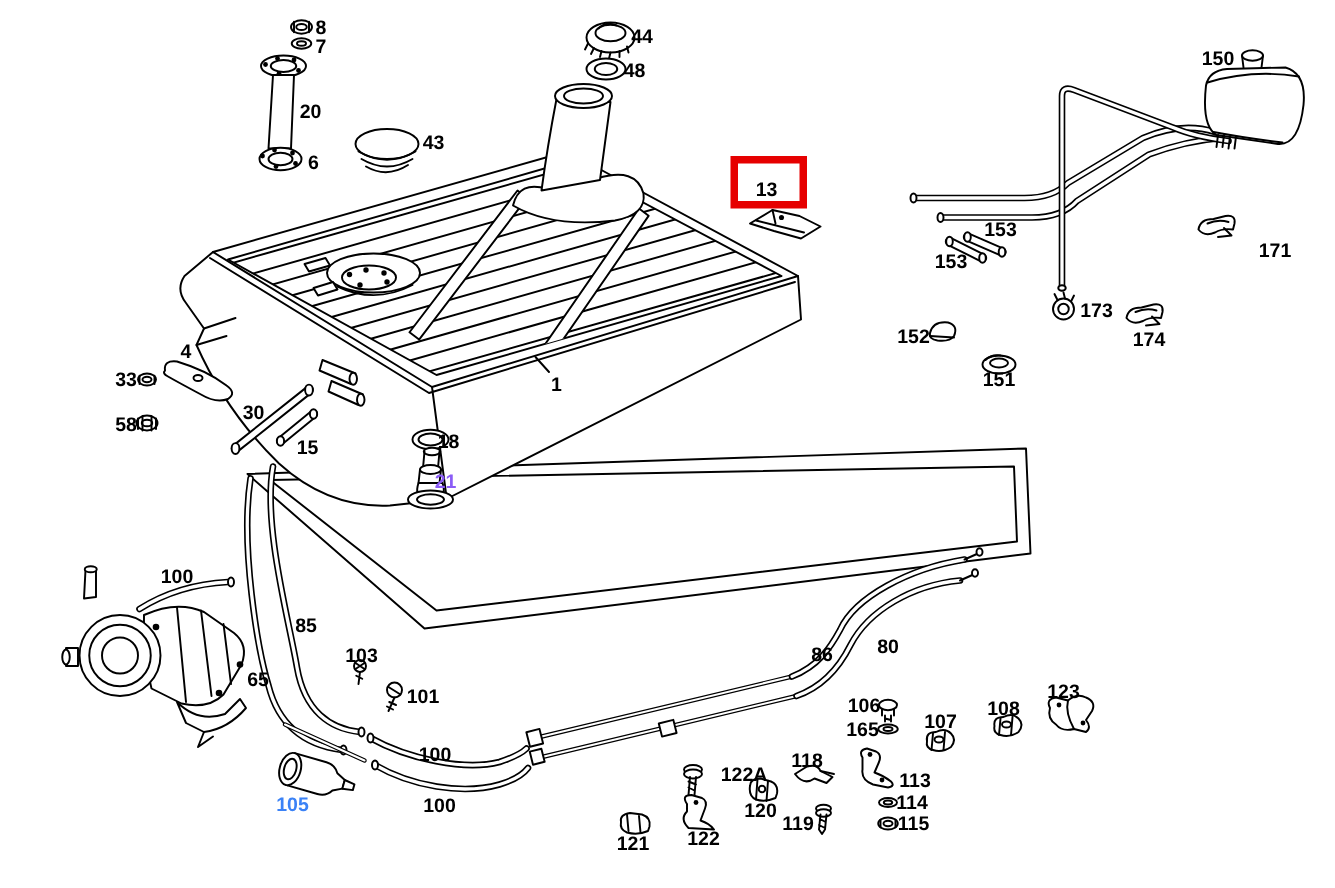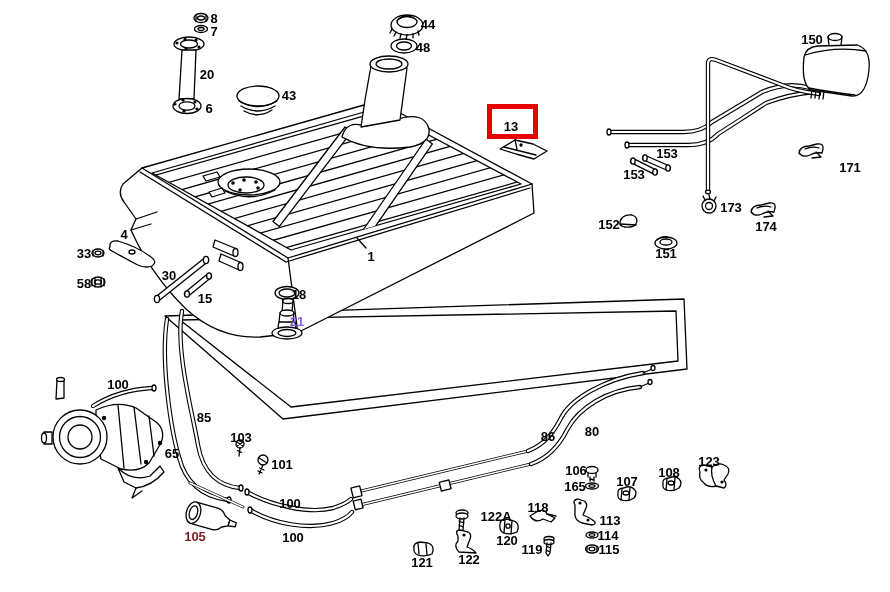--- a/index.html
+++ b/index.html
@@ -404,21 +404,21 @@
       <span class="plabel" style="left: 169px; top: 275px; color: rgb(0, 0, 0);">30</span>
       <span class="plabel" style="left: 205px; top: 298px; color: rgb(0, 0, 0);">15</span>
       <span class="plabel" style="left: 299px; top: 294px; color: rgb(0, 0, 0);">18</span>
       <span class="plabel" style="left: 297px; top: 321px; color: #8b5cf6;">21</span>
       <span class="plabel" style="left: 371px; top: 256px; color: rgb(0, 0, 0);">1</span>
       <span class="plabel" style="left: 118px; top: 384px; color: rgb(0, 0, 0);">100</span>
       <span class="plabel" style="left: 204px; top: 417px; color: rgb(0, 0, 0);">85</span>
       <span class="plabel" style="left: 172px; top: 453px; color: rgb(0, 0, 0);">65</span>
       <span class="plabel" style="left: 241px; top: 437px; color: rgb(0, 0, 0);">103</span>
       <span class="plabel" style="left: 282px; top: 464px; color: rgb(0, 0, 0);">101</span>
-      <span class="plabel" style="left: 195px; top: 536px; color: #7f1d1d;">105</span>
+      <span class="plabel" style="left: 195px; top: 536px; color: #3b82f6;">105</span>
       <span class="plabel" style="left: 290px; top: 503px; color: rgb(0, 0, 0);">100</span>
       <span class="plabel" style="left: 293px; top: 537px; color: rgb(0, 0, 0);">100</span>
       <span class="plabel" style="left: 548px; top: 436px; color: rgb(0, 0, 0);">86</span>
       <span class="plabel" style="left: 592px; top: 431px; color: rgb(0, 0, 0);">80</span>
       <span class="plabel" style="left: 484px; top: 516px; color: rgb(0, 0, 0); padding-left: 24px;">122A</span>
       <span class="plabel" style="left: 422px; top: 562px; color: rgb(0, 0, 0);">121</span>
       <span class="plabel" style="left: 469px; top: 559px; color: rgb(0, 0, 0);">122</span>
       <span class="plabel" style="left: 507px; top: 540px; color: rgb(0, 0, 0);">120</span>
       <span class="plabel" style="left: 538px; top: 507px; color: rgb(0, 0, 0);">118</span>
       <span class="plabel" style="left: 532px; top: 549px; color: rgb(0, 0, 0);">119</span>

